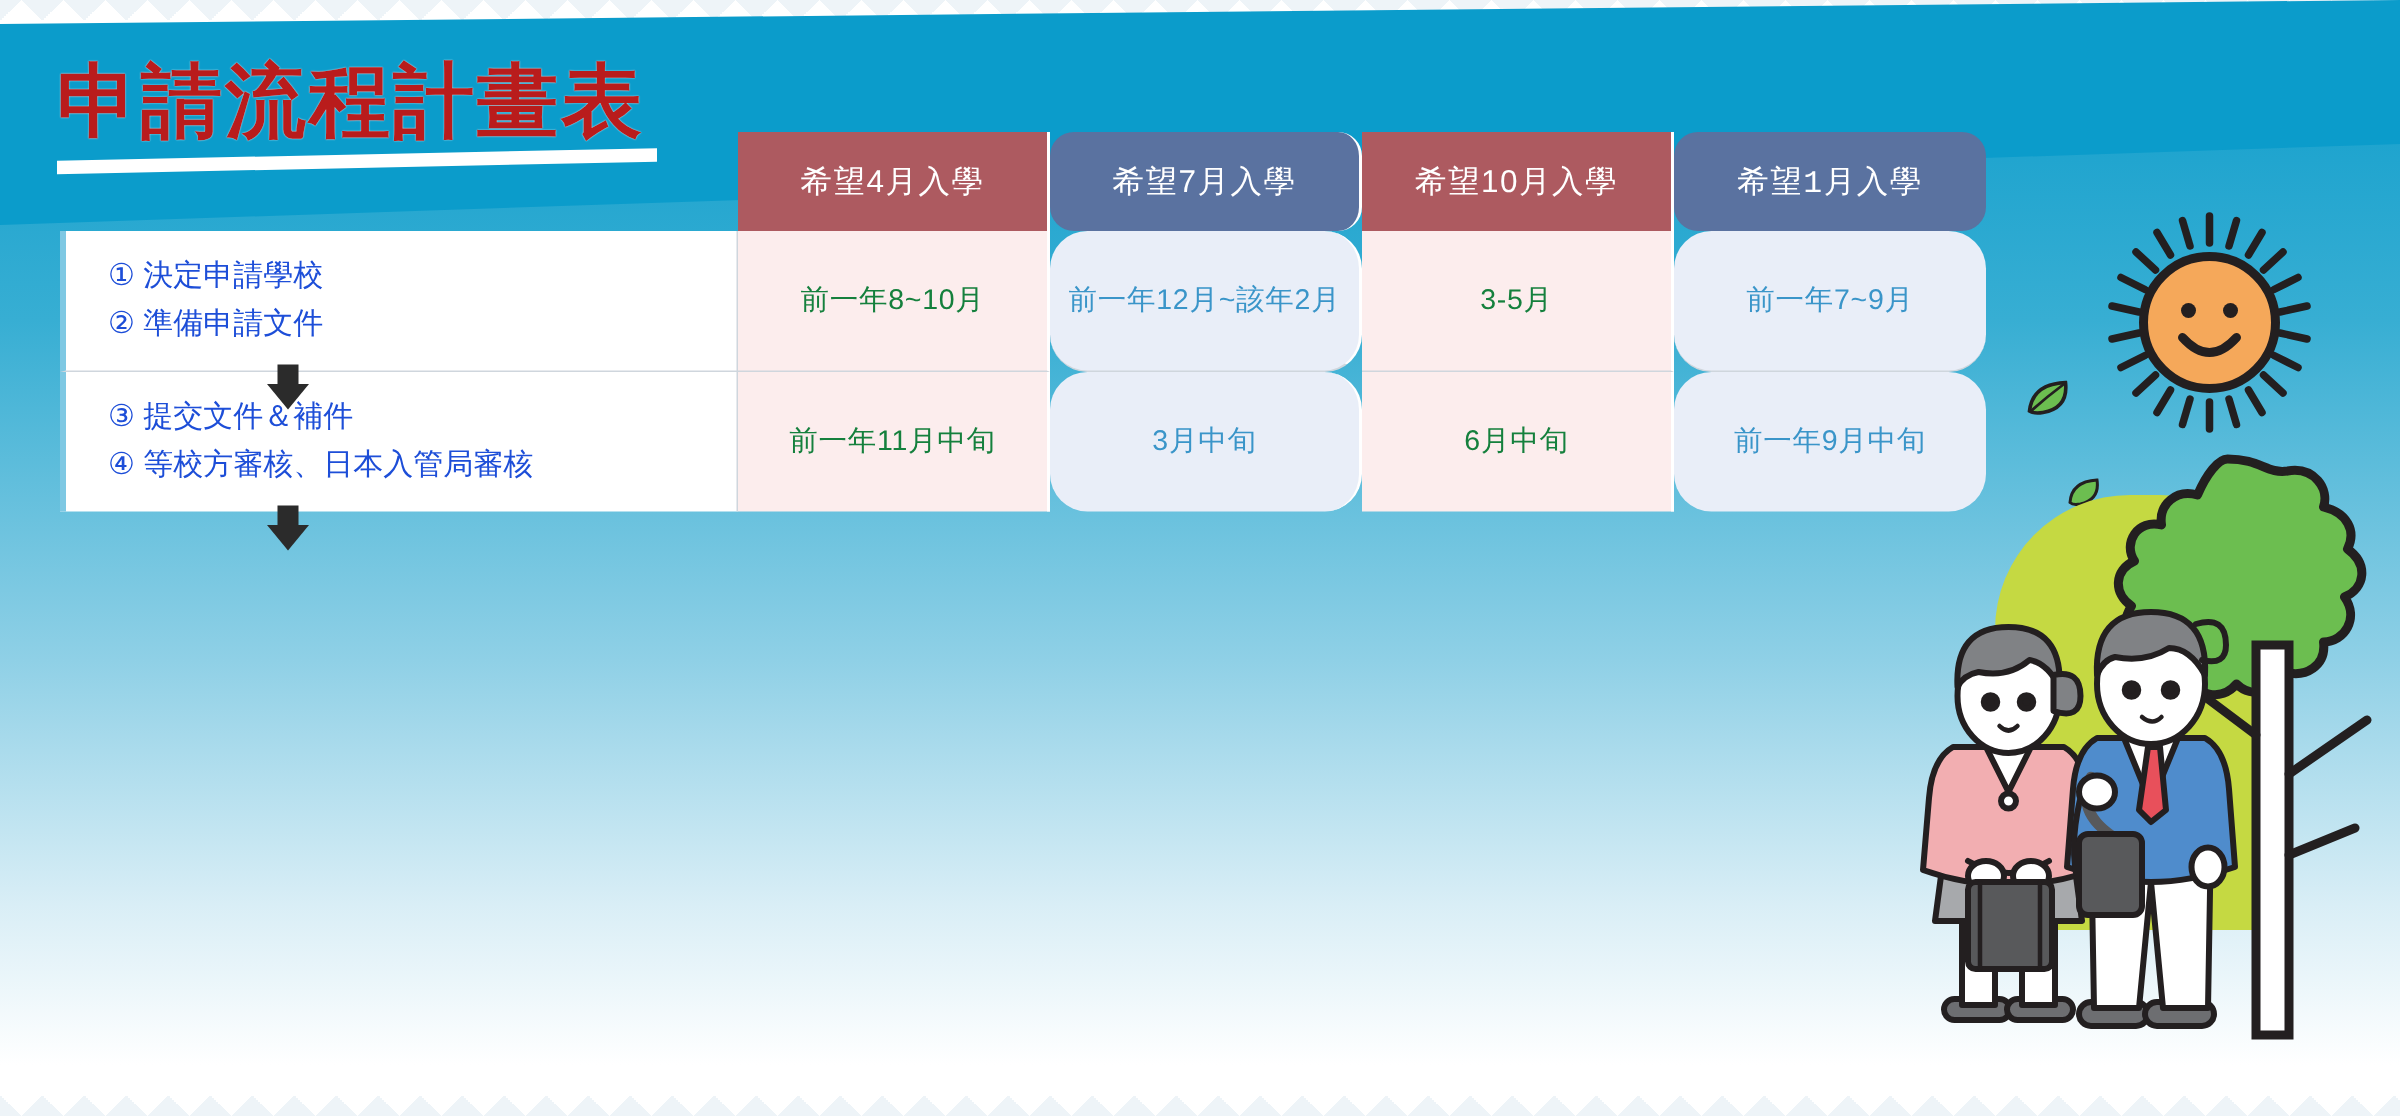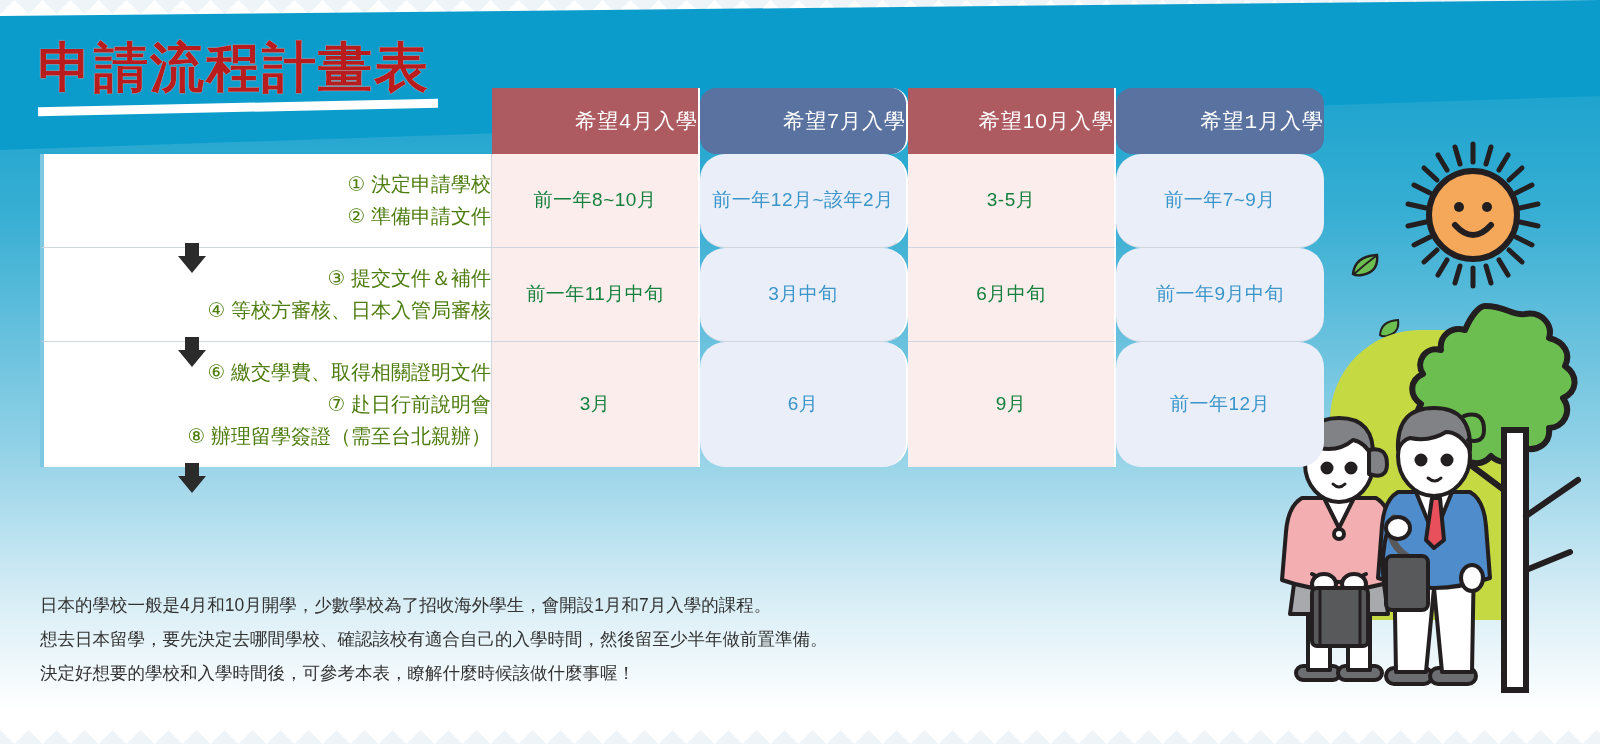--- a/index.html
+++ b/index.html
@@ -84,42 +84,41 @@
     table-layout: fixed;
   }
   table.plan col.c-step { width: 452px; }
   table.plan col.c-term { width: 208px; }
 
   thead th.step-blank {
     background: transparent; border: none; padding: 0;
   }
   thead th.hdr {
     height: 66px; color: #ffffff; font-size: 21px; font-weight: normal;
-    letter-spacing: 1px; vertical-align: middle; text-align: right;
+    letter-spacing: 1px; vertical-align: middle; text-align: center;
     border-right: 2px solid #ffffff;
   }
   thead th.hdr.red  { background: #ad5a60; }
   thead th.hdr.blue { background: #5a72a0; border-radius: 16px; }
   thead th.hdr.last { border-right: none; font-family: Liberation Mono, monospace; }
 
   tbody td {
     vertical-align: middle;
     border-bottom: 1px solid #cfd6dd;
   }
   tbody tr:last-child td { border-bottom: none; }
 
   td.step {
     background: #ffffff;
     padding: 14px 0 14px 28px;
-    font-size: 20px; color: #4d7c0f; line-height: 1.62;
+    font-size: 20px; color: #1d4ed8; line-height: 1.62;
     position: relative;
     border-left: 4px solid #7ec8e3;
     border-right: 1px solid #cfd6dd;
     white-space: pre-line;
-    text-align: right;
   }
   td.cell {
     text-align: center; font-size: 19px; letter-spacing: 0.5px;
     border-right: 2px solid #ffffff;
   }
   td.cell.red  { background: #fceded; color: #15803d; }
   td.cell.blue { background: #e9eef8; color: #3a95c9; border-radius: 25px; }
   td.cell.last { border-right: none; }
 
   
@@ -288,35 +287,21 @@
           <td class="cell blue last">前一年7~9月</td>
         </tr>
         <tr>
           <td class="step">③ 提交文件＆補件
 ④ 等校方審核、日本入管局審核<span class="arrow"></span></td>
           <td class="cell red">前一年11月中旬</td>
           <td class="cell blue">3月中旬</td>
           <td class="cell red">6月中旬</td>
           <td class="cell blue last">前一年9月中旬</td>
         </tr>
-        <tr>
-          <td class="step">⑥ 繳交學費、取得相關證明文件
-⑦ 赴日行前說明會
-⑧ 辦理留學簽證（需至台北親辦）<span class="arrow"></span></td>
-          <td class="cell red">3月</td>
-          <td class="cell blue">6月</td>
-          <td class="cell red">9月</td>
-          <td class="cell blue last">前一年12月</td>
-        </tr>
       </tbody>
     </table>
   </div>
 
-  <div class="footnote">
-    <div>日本的學校一般是4月和10月開學，少數學校為了招收海外學生，會開設1月和7月入學的課程。</div>
-    <div>想去日本留學，要先決定去哪間學校、確認該校有適合自己的入學時間，然後留至少半年做前置準備。</div>
-    <div>決定好想要的學校和入學時間後，可參考本表，瞭解什麼時候該做什麼事喔！</div>
-  </div>
 
   <div class="tri-strip tri-top"></div>
   <div class="tri-strip tri-bottom"></div>
 
 </div>
 
 </body></html>

